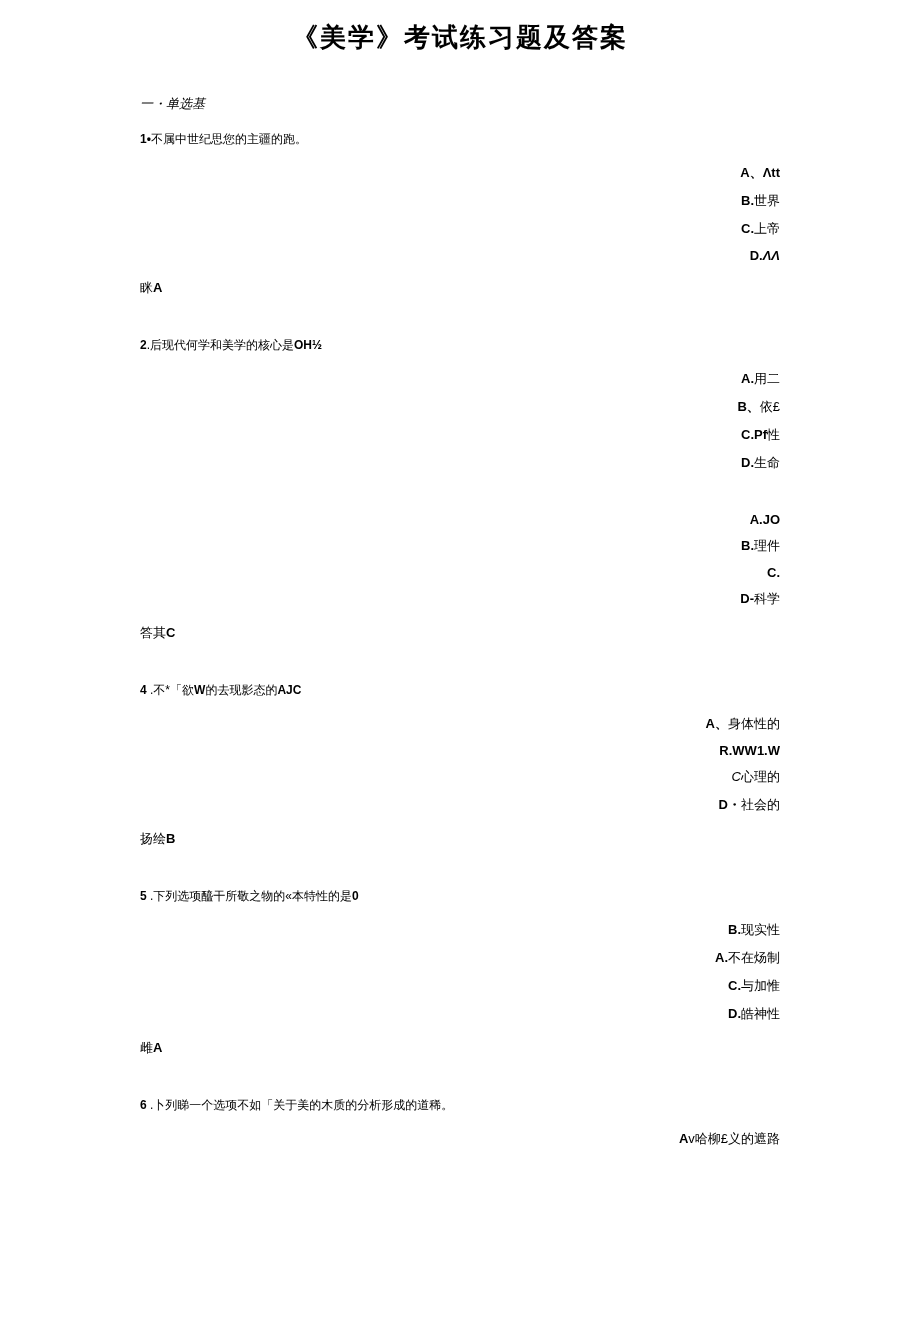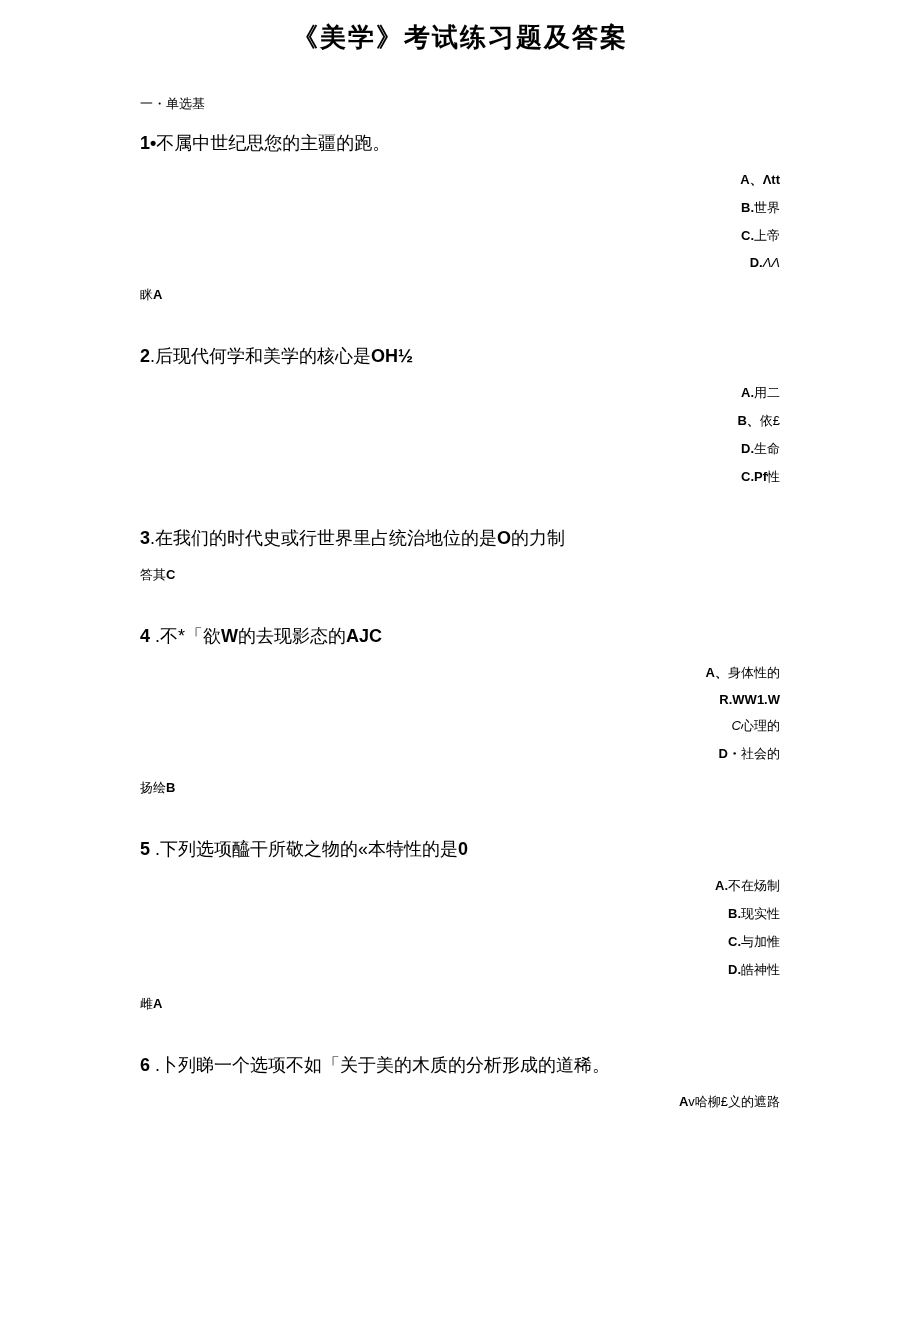--- a/index.html
+++ b/index.html
@@ -16,26 +16,27 @@
       font-weight: bold;
       padding: 20px 0 40px 0;
       letter-spacing: 2px;
     }
     .content {
       padding: 0 140px;
     }
     .section-header {
       font-size: 13px;
       margin-bottom: 18px;
+      font-style: italic;
     }
     .question {
       margin-bottom: 40px;
     }
     .question-stem {
-      font-size: 18px;
+      font-size: 12px;
       margin-bottom: 16px;
     }
     .question-stem .qnum {
       font-weight: bold;
     }
     .options {
       padding-left: 28px;
       text-align: right;
     }
     .option {
@@ -68,52 +69,57 @@
 
 <div class="content">
   <div class="section-header">一・单选基</div>
   <div id="questions-container">
       <div class="question">
         <div class="question-stem"><span class="qnum">1•</span><span>不属中世纪思您的主疆的跑。</span></div>
         <div class="options">
           <div class="option"><span class="opt-label">A、</span><span class="opt-text" style="font-weight: bold;">Λtt</span></div>
           <div class="option"><span class="opt-label">B.</span><span class="opt-text">世界</span></div>
           <div class="option"><span class="opt-label">C.</span><span class="opt-text">上帝</span></div>
-          <div class="option"><span class="opt-label">D.</span><span class="opt-text" style="font-style: italic;">ΛΛ</span></div>
+          <div class="option"><span class="opt-label">D.</span><span class="opt-text" style="font-style: italic; font-weight: bold;">ΛΛ</span></div>
         </div>
         <div class="answer"><span class="ans-label">眯</span><span class="ans-val">A</span></div>
       </div>
       <div class="question">
         <div class="question-stem"><span class="qnum">2</span><span>.后现代何学和美学的核心是</span><span class="bold">OH½</span></div>
         <div class="options">
           <div class="option"><span class="opt-label">A.</span><span class="opt-text">用二</span></div>
           <div class="option"><span class="opt-label">B、</span><span class="opt-text">依£</span></div>
+          <div class="option"><span class="opt-label">C.Pf</span><span class="opt-text">性</span></div>
           <div class="option"><span class="opt-label">D.</span><span class="opt-text">生命</span></div>
-          <div class="option"><span class="opt-label">C.Pf</span><span class="opt-text">性</span></div>
         </div>
       </div>
       <div class="question">
-        <div class="question-stem"><span class="qnum">3</span><span>.在我们的时代史或行世界里占统治地位的是</span><span class="bold">O</span><span>的力制</span></div>
+        <div class="options">
+          <div class="option"><span class="opt-label">A.JO</span><span class="opt-text"></span></div>
+          <div class="option"><span class="opt-label">B.</span><span class="opt-text">理件</span></div>
+          <div class="option"><span class="opt-label">C.</span><span class="opt-text"></span></div>
+          <div class="option"><span class="opt-label">D-</span><span class="opt-text">科学</span></div>
+        </div>
         <div class="answer"><span class="ans-label">答其</span><span class="ans-val">C</span></div>
       </div>
       <div class="question">
         <div class="question-stem"><span class="qnum">4</span>   <span> .不*「欲</span><span class="bold">W</span><span>的去现影态的</span><span class="bold">AJC</span></div>
         <div class="options">
           <div class="option"><span class="opt-label">A、</span><span class="opt-text">身体性的</span></div>
           <div class="option"><span class="opt-label" style="font-weight: bold;">R.WW1.W</span><span class="opt-text"></span></div>
           <div class="option"><span class="opt-label" style="font-weight: normal; font-style: italic;">C</span><span class="opt-text">心理的</span></div>
           <div class="option"><span class="opt-label">D・</span><span class="opt-text">社会的</span></div>
         </div>
         <div class="answer"><span class="ans-label">扬绘</span><span class="ans-val">B</span></div>
       </div>
       <div class="question">
         <div class="question-stem"><span class="qnum">5</span>   <span> .下列选项醯干所敬之物的«本特性的是</span><span class="bold">0</span></div>
         <div class="options">
+          <div class="option"><span class="opt-label">B.</span><span class="opt-text">现实性</span></div>
           <div class="option"><span class="opt-label">A.</span><span class="opt-text">不在炀制</span></div>
-          <div class="option"><span class="opt-label">B.</span><span class="opt-text">现实性</span></div>
           <div class="option"><span class="opt-label">C.</span><span class="opt-text">与加惟</span></div>
           <div class="option"><span class="opt-label">D.</span><span class="opt-text">皓神性</span></div>
         </div>
         <div class="answer"><span class="ans-label">雌</span><span class="ans-val">A</span></div>
       </div>
       <div class="question">
         <div class="question-stem"><span class="qnum">6</span>   <span> .卜列睇一个选项不如「关于美的木质的分析形成的道稀。</span></div>
         <div class="options">
           <div class="option"><span class="opt-label">A</span><span class="opt-text">v哈柳£义的遮路</span></div>
         </div>

